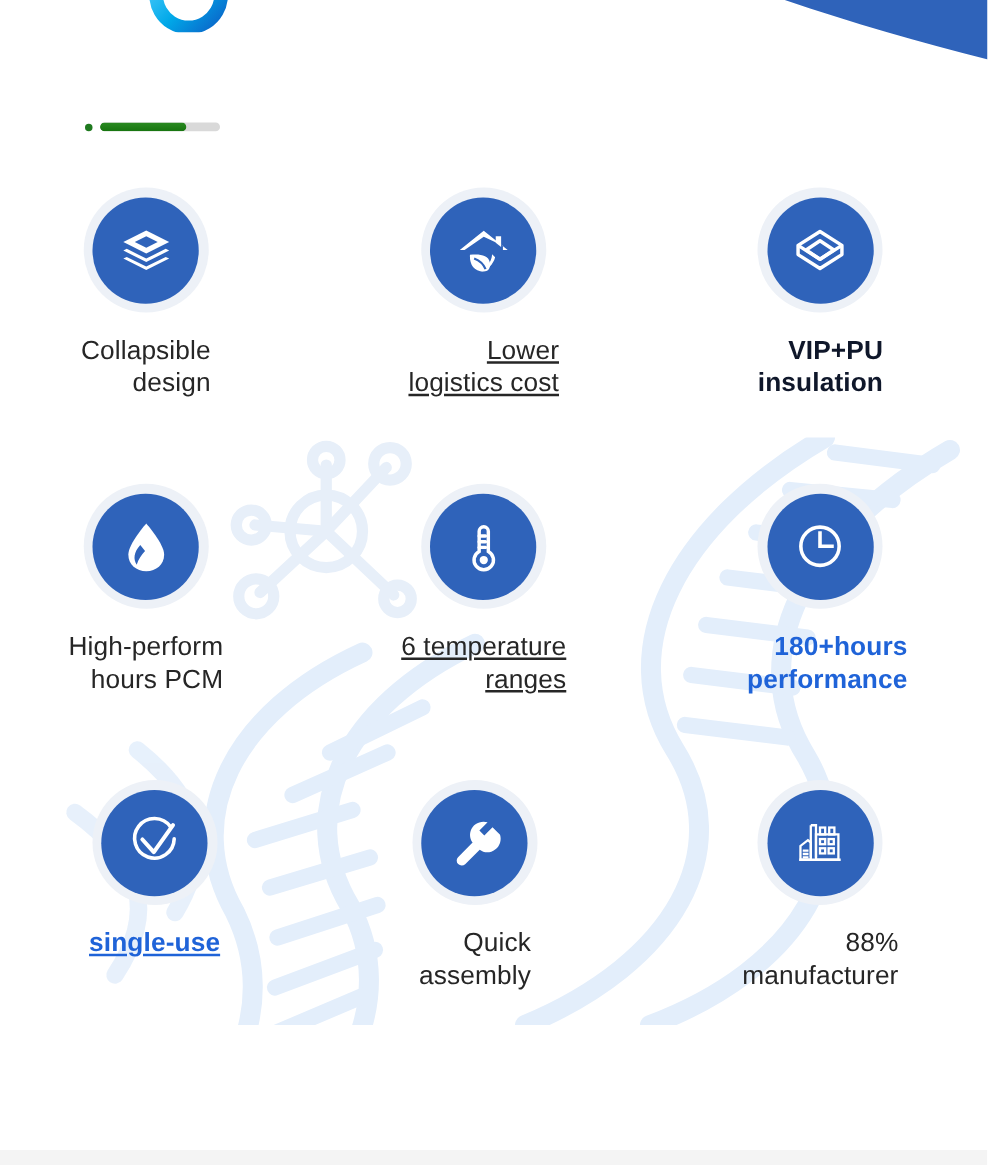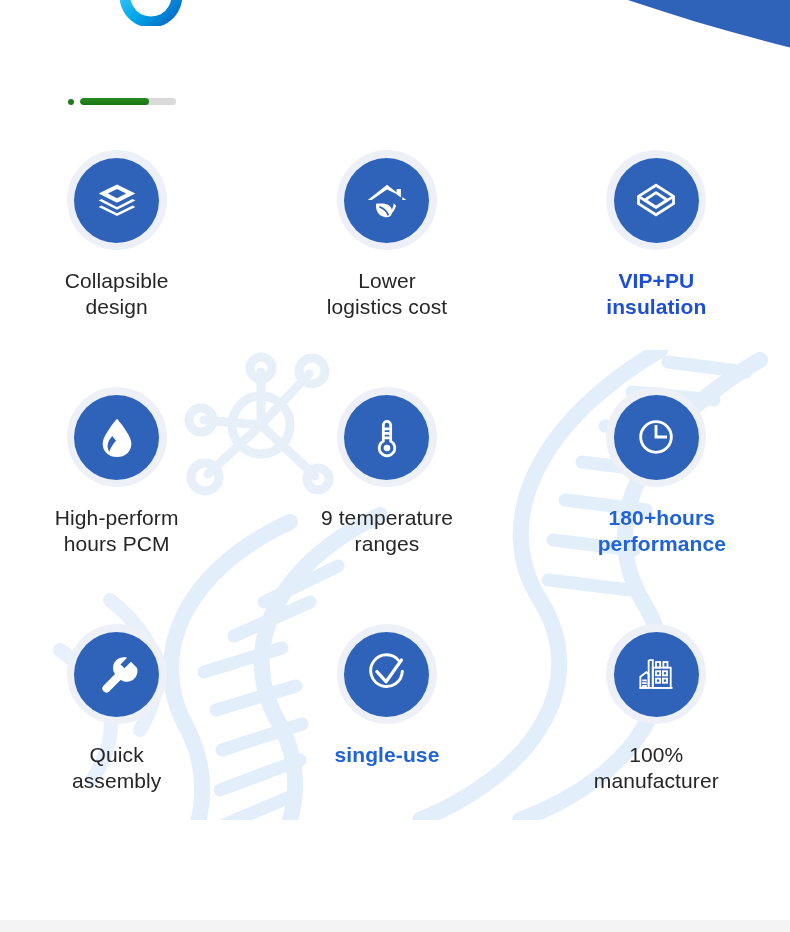--- a/index.html
+++ b/index.html
@@ -130,39 +130,39 @@
     border-radius: 50%;
     background: #2f63ba;
     display: flex;
     align-items: center;
     justify-content: center;
   }
   .icon-disc svg { display: block; }
 
   .feature-label {
     margin-top: 18px;
-    text-align: center;
+    text-align: right;
     font-size: 21px;
     line-height: 26px;
     color: #262626;
     font-weight: 400;
     letter-spacing: 0.1px;
     white-space: pre-line;
   }
   .feature-label.accent {
     color: #1f63d8;
     font-weight: 700;
   }
 
   
   .feature.col-1 .icon-ring { transform: translateX(-15px); }
   .feature.col-2 .icon-ring { transform: translateX(-8px); }
   .feature.col-3 .icon-ring { transform: translateX(-2px); }
   .feature.col-1 .feature-label { transform: translateX(-15px); }
-  .feature.col-2 .feature-label { transform: translateX(-8px); }
+  .feature.col-2 .feature-label { transform: translateX(-8px); text-decoration: underline; }
   .feature.col-3 .feature-label { transform: translateX(-2px); }
 
   
   #footer-band {
     position: absolute;
     left: 0;
     bottom: 0;
     width: 790px;
     height: 12px;
     background: #f4f4f4;
@@ -301,21 +301,21 @@
     <div class="feature col-3">
       <div class="icon-ring" style="background: rgb(237, 241, 247);">
         <div class="icon-disc" style="background: rgb(47, 99, 186);">
           <svg width="48" height="48" viewBox="0 0 52 52" fill="none" stroke="#ffffff" stroke-width="3" stroke-linejoin="round" aria-hidden="true">
             <path d="M26 10 L45 22 L45 30 L26 42 L7 30 L7 22 Z"></path>
             <path d="M26 18 L38 26 L26 34 L14 26 Z"></path>
             <path d="M7 22 L26 34 L45 22"></path>
           </svg>
         </div>
       </div>
-      <div class="feature-label accent" style="color: #1d4ed8;">VIP+PU
+      <div class="feature-label accent" style="color: #0f172a;">VIP+PU
 insulation</div>
     </div>
 
     <div class="feature col-1">
       <div class="icon-ring" style="background: rgb(237, 241, 247);">
         <div class="icon-disc" style="background: rgb(47, 99, 186);">
           <svg width="42" height="42" viewBox="0 0 44 44" aria-hidden="true">
             <path d="M22 3 C22 3 37 20 37 29 C37 37.5 30.3 43 22 43 C13.7 43 7 37.5 7 29 C7 20 22 3 22 3 Z" fill="#ffffff"></path>
             <path d="M17 21 C11.5 27 11 33 14 37.5 C15.5 33 18 29 21 26 Z" fill="#2f63ba"></path>
           </svg>
@@ -330,59 +330,59 @@
         <div class="icon-disc" style="background: rgb(47, 99, 186);">
           <svg width="44" height="44" viewBox="0 0 48 48" fill="none" stroke="#ffffff" stroke-width="3" aria-hidden="true">
             <path d="M28 28.5 L28 11 a4 4 0 0 0 -8 0 L20 28.5 a8.5 8.5 0 1 0 8 0 Z"></path>
             <line x1="20" y1="15" x2="25.5" y2="15" stroke-linecap="round"></line>
             <line x1="20" y1="20" x2="25.5" y2="20" stroke-linecap="round"></line>
             <line x1="20" y1="25" x2="25.5" y2="25" stroke-linecap="round"></line>
             <circle cx="24" cy="36" r="3.6" fill="#ffffff" stroke="none"></circle>
           </svg>
         </div>
       </div>
-      <div class="feature-label">9 temperature
+      <div class="feature-label">6 temperature
 ranges</div>
     </div>
 
     <div class="feature col-3">
       <div class="icon-ring" style="background: rgb(237, 241, 247);">
         <div class="icon-disc" style="background: rgb(47, 99, 186);">
           <svg width="46" height="46" viewBox="0 0 48 48" fill="none" stroke="#ffffff" stroke-width="3" aria-hidden="true">
             <circle cx="24" cy="24" r="16"></circle>
             <path d="M24 13 L24 24 L34 24" stroke-linecap="square"></path>
           </svg>
         </div>
       </div>
       <div class="feature-label accent" style="color: rgb(31, 99, 216); margin-left: 11px;">180+hours
 performance</div>
     </div>
 
-    <div class="feature col-1">
-      <div class="icon-ring" style="background: rgb(237, 241, 247);">
-        <div class="icon-disc" style="background: rgb(47, 99, 186);">
-          <svg width="42" height="42" viewBox="0 0 48 48" fill="#ffffff" aria-hidden="true">
-            <path d="M40 10 L32.5 17.5 L28 13 L35.5 5.5 C29 3.5 22 7 20 13.5 C18.8 17.4 19.6 21.2 21.8 24.1 L8.5 37.4 a4.6 4.6 0 0 0 6.5 6.5 L28.3 30.6 C31.2 32.8 35 33.6 38.9 32.4 C45.4 30.4 48.9 23.4 46.9 17 Z"></path>
-          </svg>
-        </div>
-      </div>
-      <div class="feature-label">Quick
-assembly</div>
-    </div>
-
     <div class="feature col-2">
       <div class="icon-ring" style="background: rgb(237, 241, 247);">
         <div class="icon-disc" style="background: rgb(47, 99, 186);">
           <svg width="48" height="48" viewBox="0 0 50 50" fill="none" stroke="#ffffff" stroke-width="3" aria-hidden="true">
             <path d="M38 12 A16.5 16.5 0 1 0 41 22" stroke-linecap="round"></path>
             <path d="M14.5 22.5 L24 33 L40 10.5" stroke-width="3.4" stroke-linecap="round" stroke-linejoin="round"></path>
           </svg>
         </div>
       </div>
       <div class="feature-label accent" style="color: rgb(31, 99, 216);">single-use</div>
+    </div>
+
+    <div class="feature col-1">
+      <div class="icon-ring" style="background: rgb(237, 241, 247);">
+        <div class="icon-disc" style="background: rgb(47, 99, 186);">
+          <svg width="42" height="42" viewBox="0 0 48 48" fill="#ffffff" aria-hidden="true">
+            <path d="M40 10 L32.5 17.5 L28 13 L35.5 5.5 C29 3.5 22 7 20 13.5 C18.8 17.4 19.6 21.2 21.8 24.1 L8.5 37.4 a4.6 4.6 0 0 0 6.5 6.5 L28.3 30.6 C31.2 32.8 35 33.6 38.9 32.4 C45.4 30.4 48.9 23.4 46.9 17 Z"></path>
+          </svg>
+        </div>
+      </div>
+      <div class="feature-label">Quick
+assembly</div>
     </div>
 
     <div class="feature col-3">
       <div class="icon-ring" style="background: rgb(237, 241, 247);">
         <div class="icon-disc" style="background: rgb(47, 99, 186);">
           <svg width="46" height="46" viewBox="0 0 50 50" fill="none" stroke="#ffffff" stroke-width="2" aria-hidden="true">
 
             <path d="M17 10 L17 38"></path>
             <path d="M17 10 L21.5 10 L21.5 38"></path>
             <rect x="25" y="12" width="4.5" height="6"></rect>
@@ -394,21 +394,21 @@
             <rect x="32.5" y="22" width="4.5" height="4.5"></rect>
             <rect x="25" y="30" width="4.5" height="4.5"></rect>
             <rect x="32.5" y="30" width="4.5" height="4.5"></rect>
 
             <path d="M8 40 L8 28 L14.5 23 L17 25 L17 40 Z"></path>
             <path d="M10 32 L15 32 M10 35 L15 35 M10 38 L15 38"></path>
             <path d="M7 40 L43 40"></path>
           </svg>
         </div>
       </div>
-      <div class="feature-label">100%
+      <div class="feature-label">88%
 manufacturer</div>
     </div>
 
   </div>
 
   <div id="footer-band" style="background: rgb(244, 244, 244);"></div>
 
 </div>
 
 </body></html>

